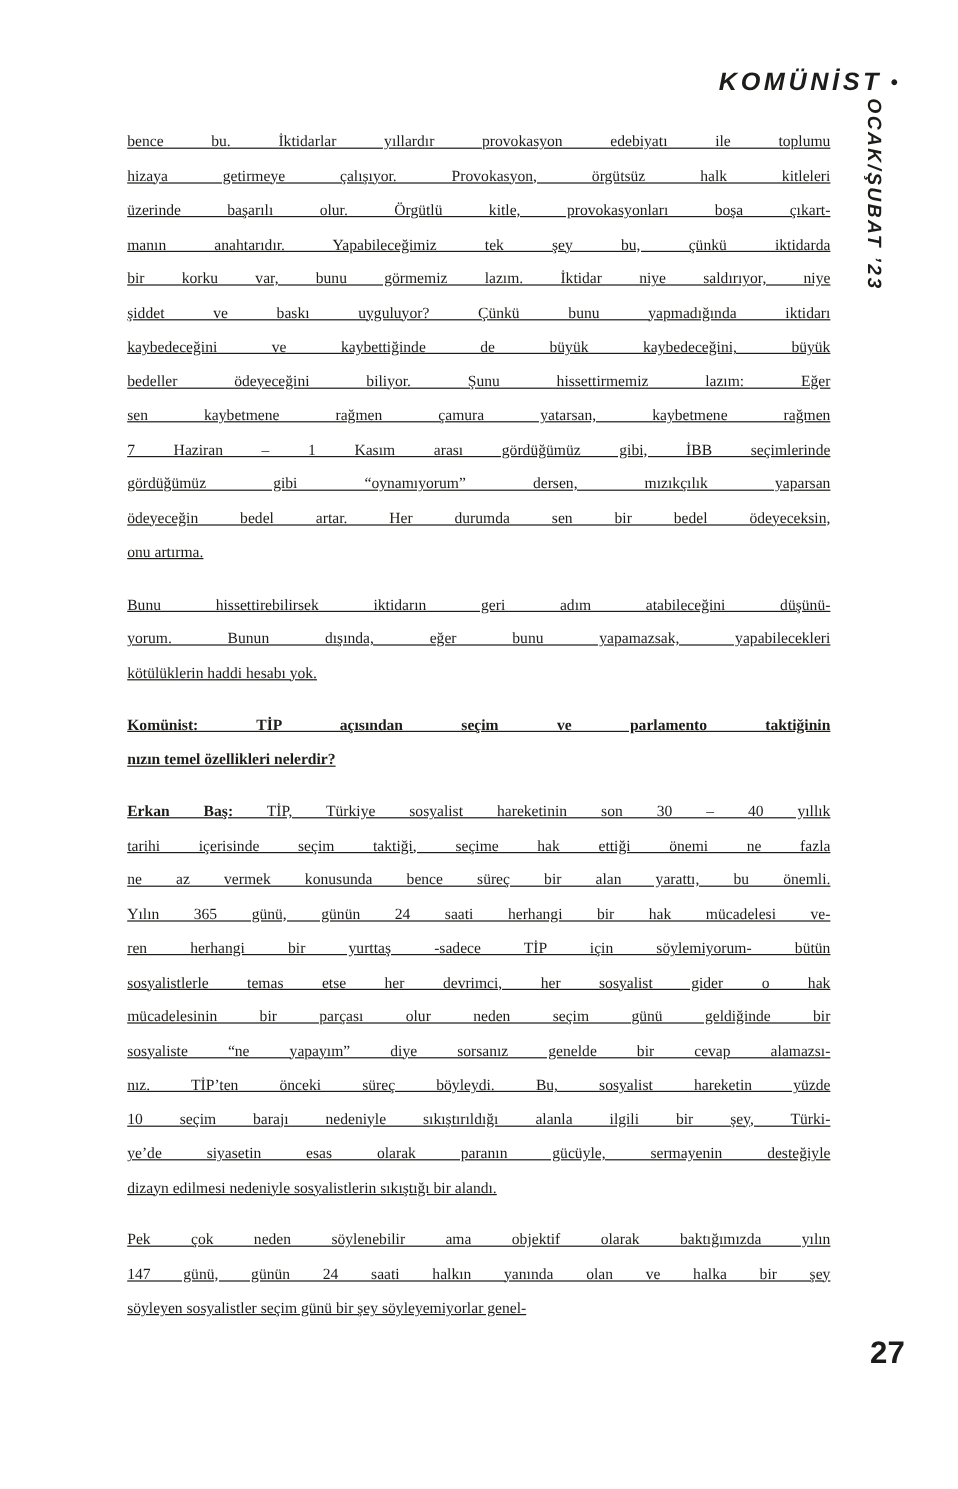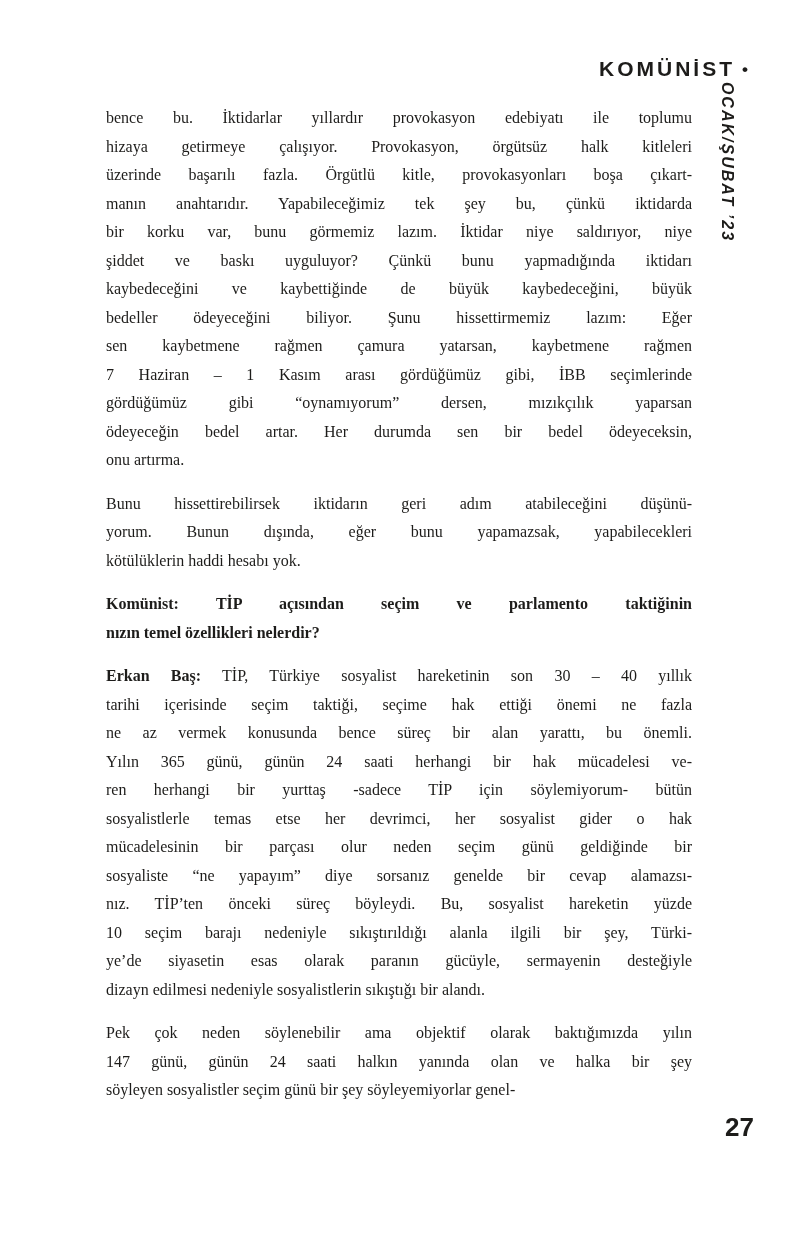--- a/index.html
+++ b/index.html
@@ -17,20 +17,21 @@
     color: #1d1c1a;
   }
 
   
   .masthead {
     position: absolute;
     top: 57px;
     right: 50px;
     font-family: "Liberation Sans", sans-serif;
     font-weight: bold;
+    font-style: italic;
     font-size: 21px;
     letter-spacing: 3px;
     color: #1d1c1a;
     white-space: nowrap;
   }
   .masthead .bullet {
     font-size: 17px;
     margin-left: 7px;
     letter-spacing: 0;
     vertical-align: 1px;
@@ -51,22 +52,23 @@
     letter-spacing: 2px;
     color: #1d1c1a;
   }
 
   
   .body-col {
     position: absolute;
     left: 106px;
     top: 104px;
     width: 586px;
-    font-size: 16px;
+    font-size: 13px;
     line-height: 28.5px;
+    text-decoration: underline;
   }
   .para { margin: 0 0 15px 0; }
   .para.question { font-weight: bold; }
   .line {
     text-align: justify;
     text-align-last: justify;
   }
   .line.last { text-align-last: left; }
   .para strong { font-weight: bold; }
 
@@ -89,21 +91,21 @@
   <div class="masthead">
     <span>KOMÜNİST</span><span class="bullet">•</span>
   </div>
 
   <div class="issue-date">OCAK/ŞUBAT ’23</div>
 
   <div class="body-col" id="article">
       <div class="para body">
         <div class="line">bence bu. İktidarlar yıllardır provokasyon edebiyatı ile toplumu</div>
         <div class="line">hizaya getirmeye çalışıyor. Provokasyon, örgütsüz halk kitleleri</div>
-        <div class="line">üzerinde başarılı fazla. Örgütlü kitle, provokasyonları boşa çıkart-</div>
+        <div class="line">üzerinde başarılı olur. Örgütlü kitle, provokasyonları boşa çıkart-</div>
         <div class="line">manın anahtarıdır. Yapabileceğimiz tek şey bu, çünkü iktidarda</div>
         <div class="line">bir korku var, bunu görmemiz lazım. İktidar niye saldırıyor, niye</div>
         <div class="line">şiddet ve baskı uyguluyor? Çünkü bunu yapmadığında iktidarı</div>
         <div class="line">kaybedeceğini ve kaybettiğinde de büyük kaybedeceğini, büyük</div>
         <div class="line">bedeller ödeyeceğini biliyor. Şunu hissettirmemiz lazım: Eğer</div>
         <div class="line">sen kaybetmene rağmen çamura yatarsan, kaybetmene rağmen</div>
         <div class="line">7 Haziran – 1 Kasım arası gördüğümüz gibi, İBB seçimlerinde</div>
         <div class="line">gördüğümüz gibi “oynamıyorum” dersen, mızıkçılık yaparsan</div>
         <div class="line">ödeyeceğin bedel artar. Her durumda sen bir bedel ödeyeceksin,</div>
         <div class="line last">onu artırma.</div>

